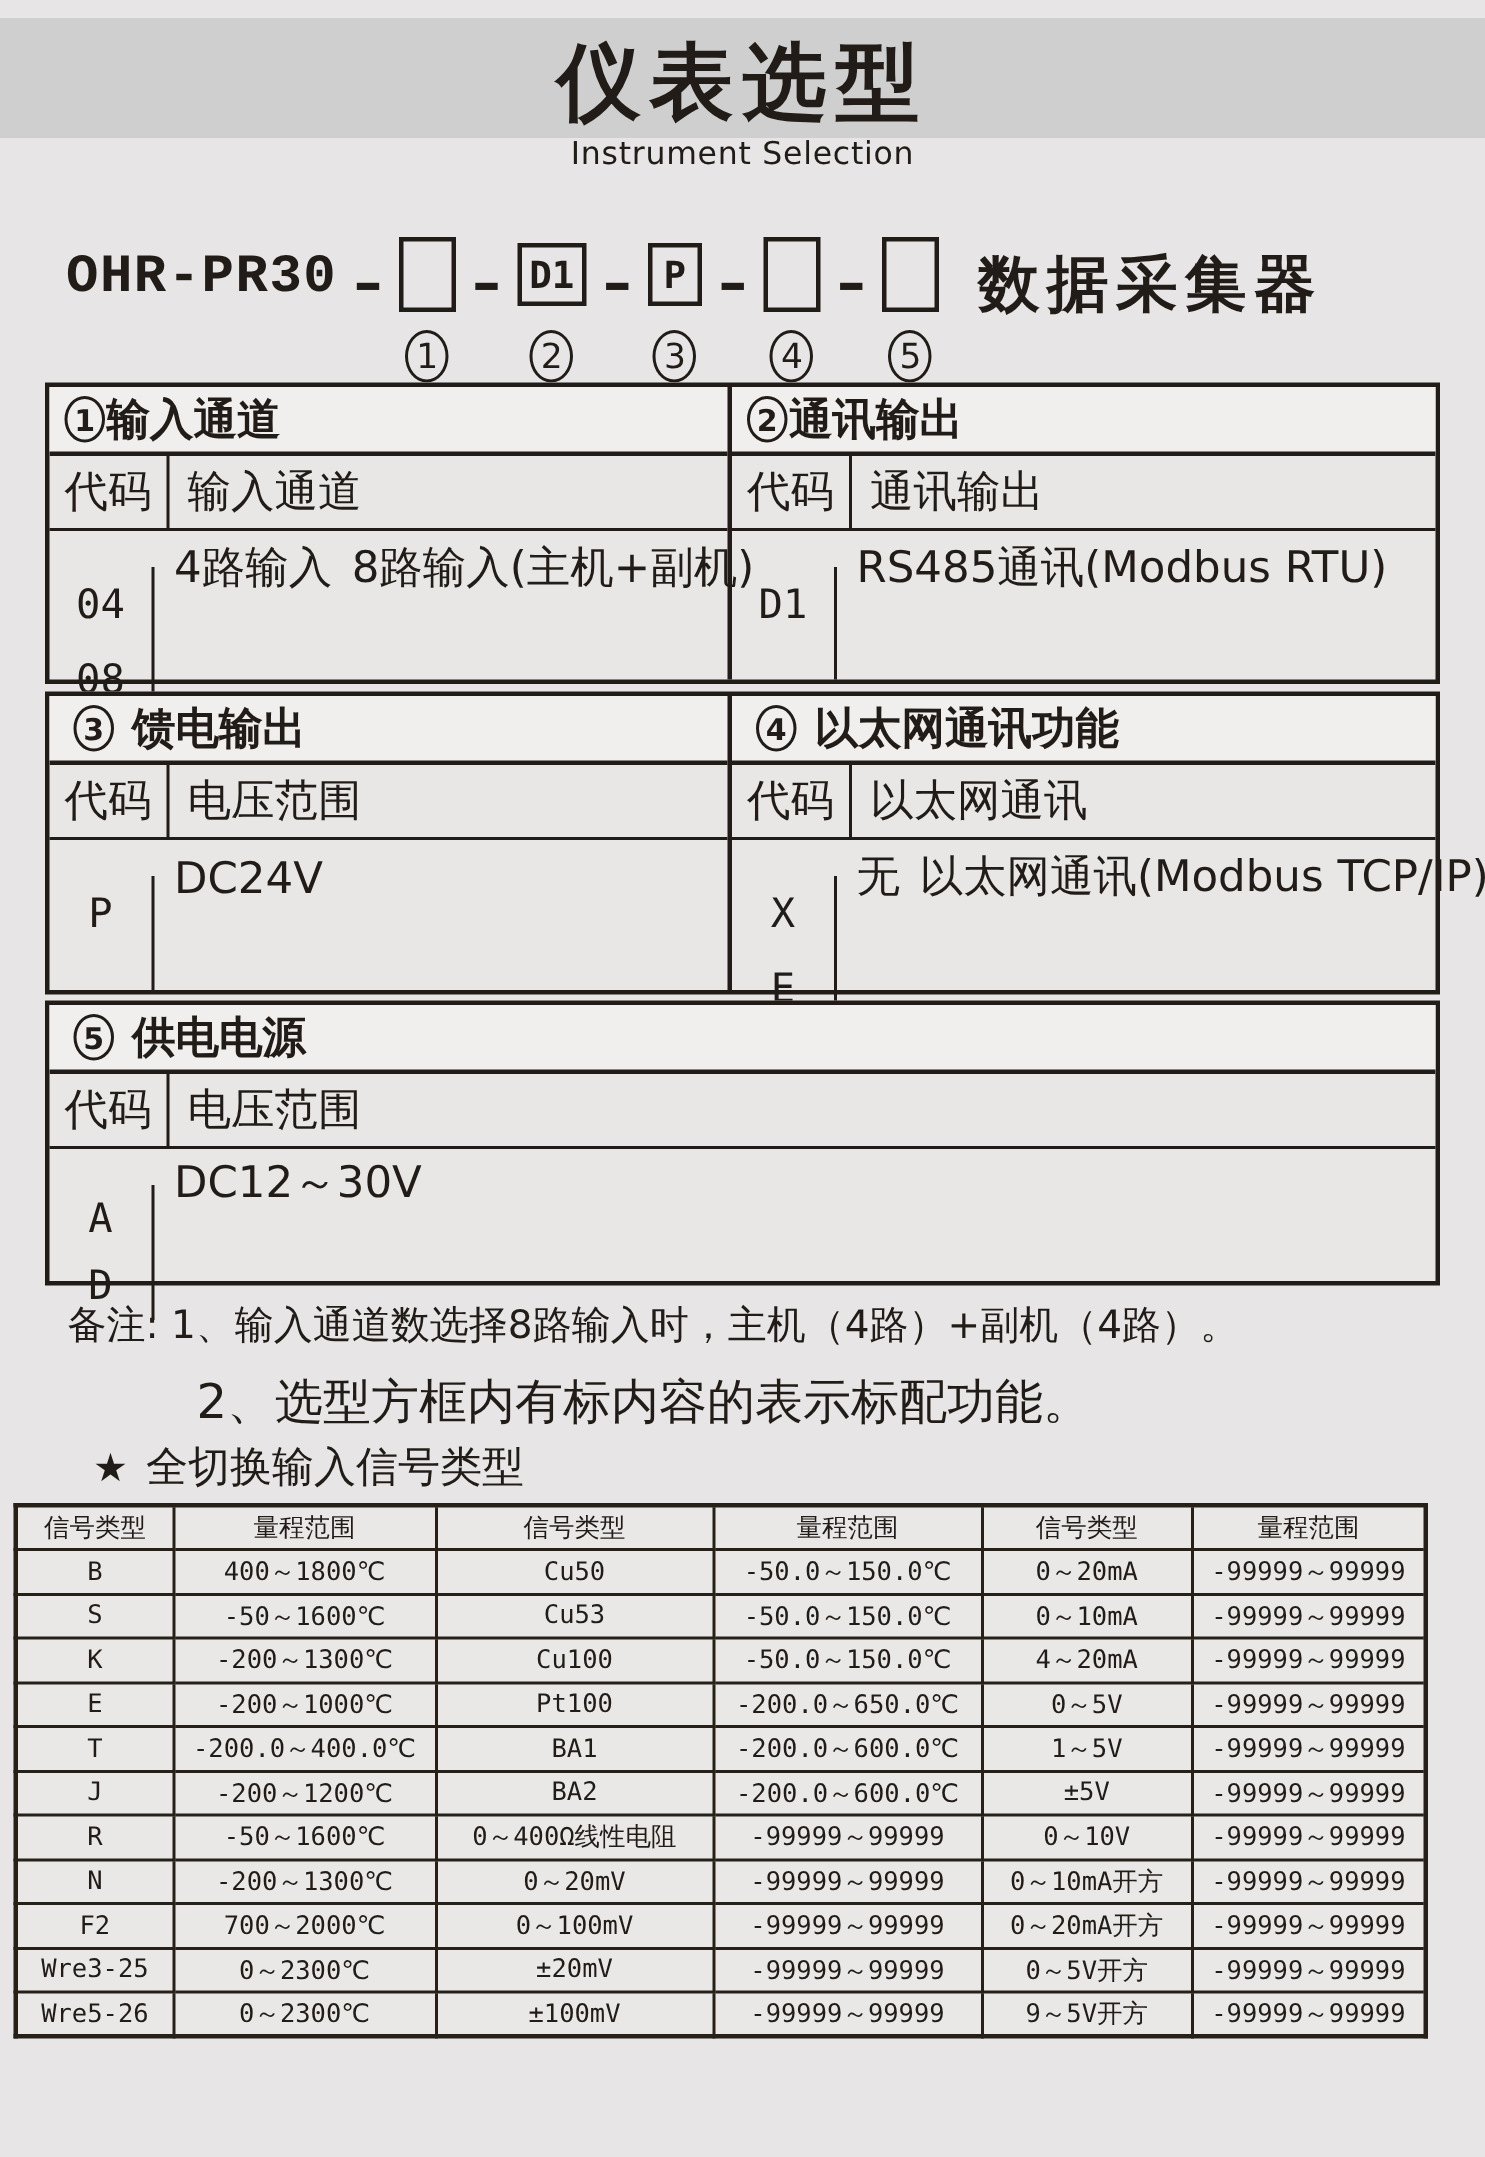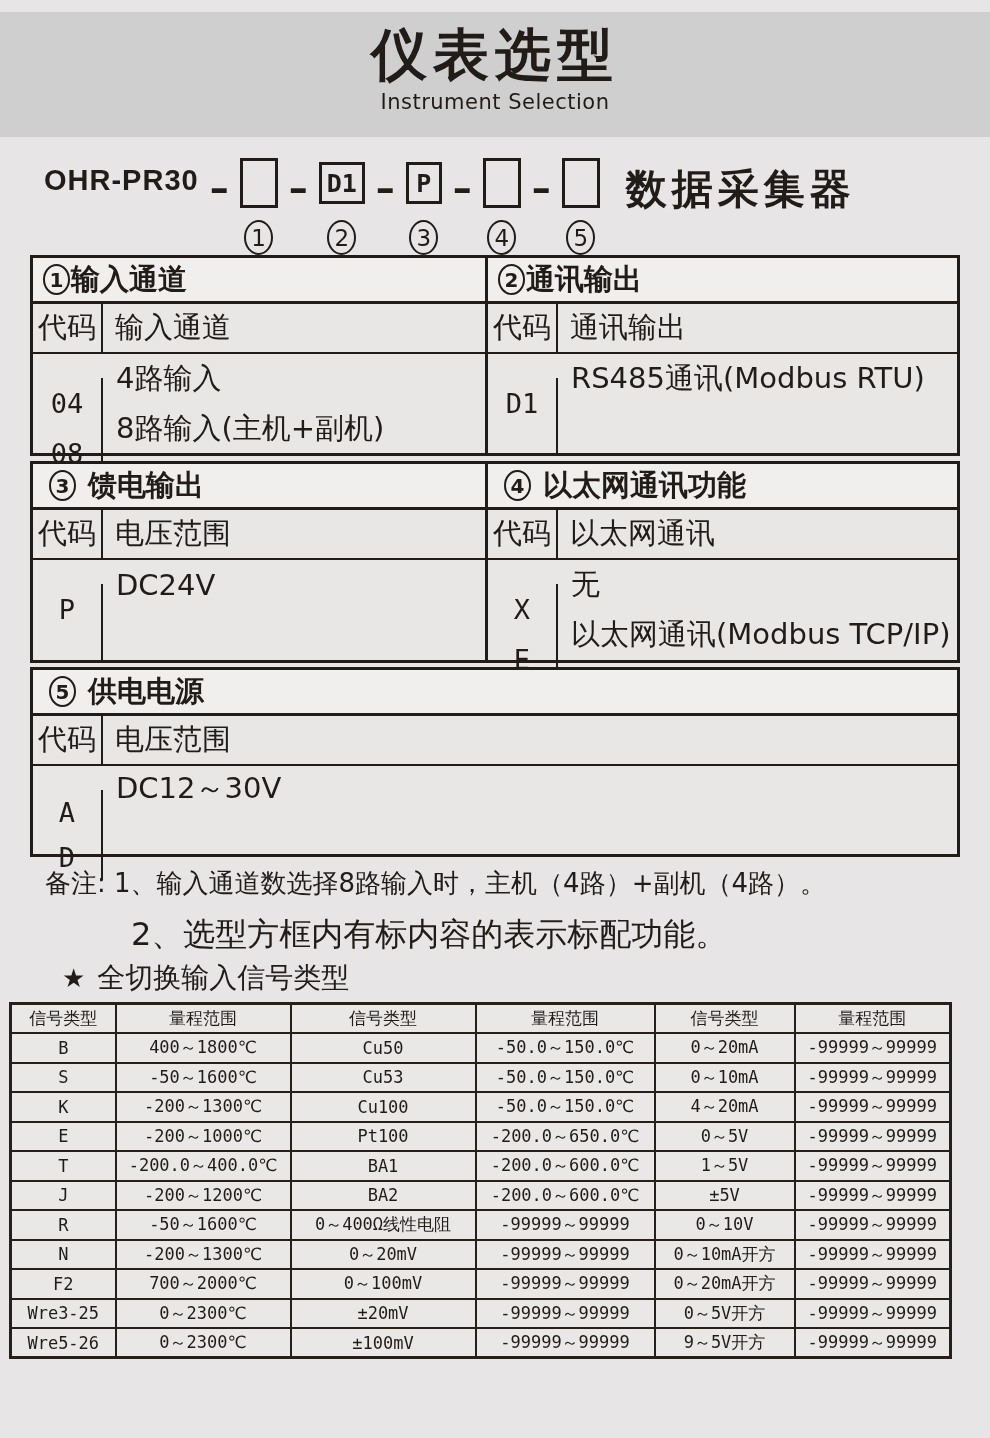--- a/index.html
+++ b/index.html
@@ -6,36 +6,36 @@
   html, body { width: 990px; }
   body {
     height: 1438px;
     position: relative;
     background: #e7e5e5;
     color: #211c18;
     font-family: "DejaVu Sans", "Liberation Sans", sans-serif;
     overflow: hidden;
   }
   .banner {
-    position: absolute; top: 12px; left: 0; width: 990px; height: 125px;
+    position: absolute; top: 12px; left: 0; width: 990px; height: 80px;
     background: #d0cfcf; text-align: center;
   }
   .banner-zh {
     font-size: 56px; font-weight: bold; letter-spacing: 6px; margin-top: 6px;
   }
   .banner-en { font-size: 21px; margin-top: -4px; letter-spacing: 0.5px; }
 
   
   .model-row {
     position: absolute; top: 158px; left: 44px;
     display: flex; align-items: flex-start;
   }
   .model-prefix {
-    font-family: Liberation Sans, sans-serif;
-    font-size: 29px; font-weight: bold; letter-spacing: 1px; margin-top: 6px;
+    font-family: Liberation Mono, monospace;
+    font-size: 36px; font-weight: bold; letter-spacing: 1px; margin-top: 6px;
   }
   .mdash { font-size: 38px; font-weight: bold; margin: 8px 11px 0 11px; }
   .mbox-wrap { display: flex; flex-direction: column; align-items: center; }
   .mbox {
     width: 38px; height: 50px; border: 3px solid #211c18;
     display: flex; align-items: center; justify-content: center;
     font-family: "DejaVu Sans Mono", "Liberation Mono", monospace;
     font-size: 25px; font-weight: bold;
   }
   .mbox.filled { height: 42px; margin-top: 4px; width: auto; min-width: 36px; padding: 0 5px; }
@@ -67,27 +67,27 @@
     width: 27px; height: 31px; border: 2px solid #211c18; border-radius: 50%;
     display: inline-flex; align-items: center; justify-content: center;
     font-size: 20px; font-weight: bold; flex: none; margin-right: 1px;
   }
   .sec-title.spaced .sec-circle { margin-right: 12px; margin-left: 6px; }
   .thead {
     height: 50px; flex: none; border-bottom: 2px solid #211c18;
     display: flex; font-size: 29px;
   }
   .thead .code {
-    width: 70px; flex: none; border-right: 2px solid #211c18;
+    width: 80px; flex: none; border-right: 2px solid #211c18;
     display: flex; align-items: center; justify-content: center;
   }
   .thead .vlabel { display: flex; align-items: center; padding-left: 12px; }
   .tbody { flex: 1; display: flex; }
   .codecol { width: 70px; flex: none; border-right: 2px solid #211c18; display: flex; flex-direction: column; margin-top: 24px; }
-  .valcol { flex: 1; display: flex; flex-direction: column; }
+  .valcol { flex: 1; display: flex; flex-direction: row; }
   .citem {
     height: 50px; flex: none; display: flex; align-items: center; justify-content: center;
     font-family: "DejaVu Sans Mono", "Liberation Mono", monospace; font-size: 27px;
   }
   .vitem {
     height: 50px; flex: none; display: flex; align-items: center; padding-left: 13px;
     font-size: 29px;
   }
   .b3 .citem, .b3 .vitem { height: 45px; }
 

